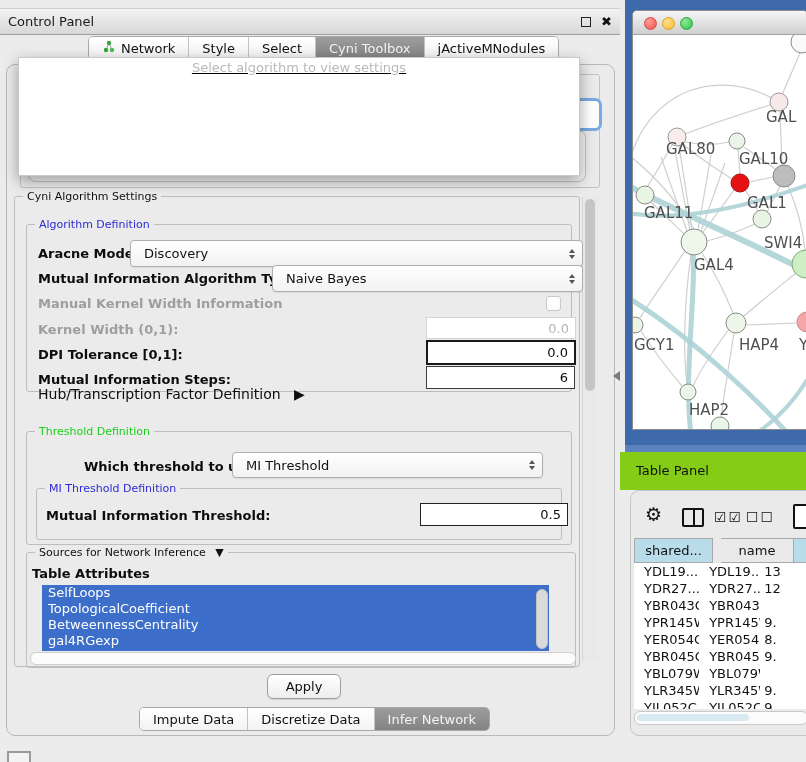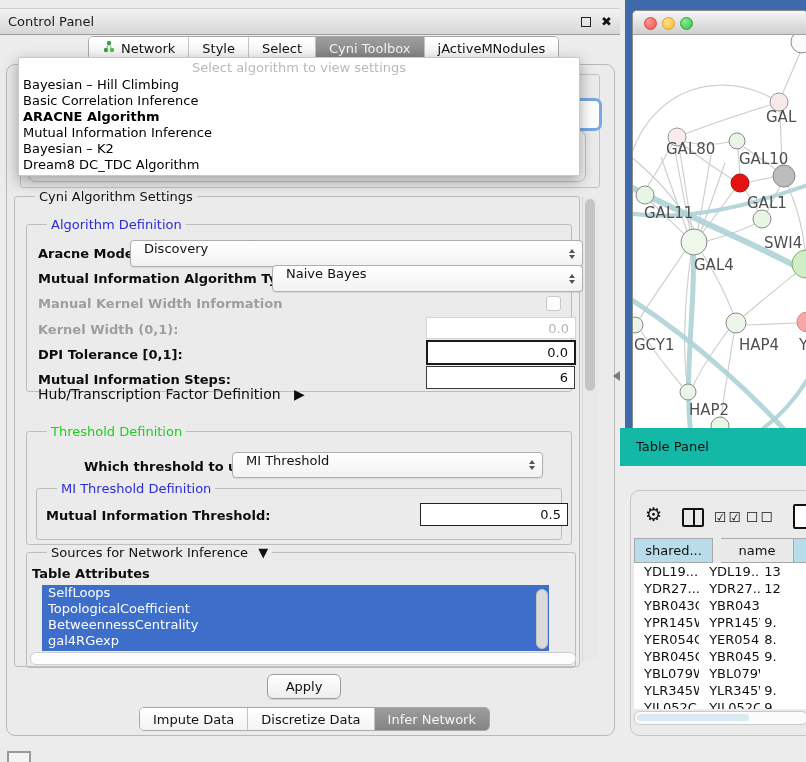--- a/index.html
+++ b/index.html
@@ -19,35 +19,35 @@
   .seg.sel{background:linear-gradient(#9d9d9d,#838383);color:#f4f4f4;}
 
   .cp-body{position:absolute;left:6px;top:64px;width:607px;height:670px;background:#ebebeb;
     border:1px solid #b9b9b9;border-radius:9px;}
 
   
   .frag{position:absolute;border:1px solid #c2c2c2;border-radius:3px;z-index:5;}
 
   
   .popup{position:absolute;left:18px;top:57px;width:560px;height:117px;background:#fff;
-    border:1px solid #c9c9c9;box-shadow:0 5px 14px rgba(0,0,0,.35);z-index:40;}
+    border:1px solid #c9c9c9;box-shadow:0 5px 14px rgba(0,0,0,.35);z-index:40;text-decoration:underline;}
   .popup .ph{height:19px;line-height:19px;text-align:center;color:#b9b9b9;font-size:13px;}
   .popup .opt{height:16px;line-height:16px;padding-left:4px;font-size:13px;color:#000;}
   .popup .opt.bold{font-weight:bold;}
 
   
   .gb{position:absolute;border:1px solid #bdbdbd;border-radius:3px;z-index:10;}
-  .gbt{position:absolute;top:-8px;left:8px;background:#ebebeb;padding:0 4px;font-size:13px;line-height:15px;color:#111;z-index:11;white-space:nowrap;margin-left:12px;}
+  .gbt{position:absolute;top:-8px;left:8px;background:#ebebeb;padding:0 4px;font-size:11px;line-height:15px;color:#111;z-index:11;white-space:nowrap;}
 
   .lbl{position:absolute;font-size:13px;font-weight:bold;color:#0d0d0d;z-index:12;white-space:nowrap;}
   .lbl.dis{color:#9e9e9e;}
   .lbl.rg{font-weight:normal;}
 
   .combo{position:absolute;background:linear-gradient(#ffffff,#f2f2f2);border:1px solid #aeaeae;border-radius:4px;
-    font-size:13px;color:#111;display:flex;padding-left:13px;z-index:12;box-shadow:0 1px 1px rgba(0,0,0,.08);}
+    font-size:13px;color:#111;display:flex;align-items:center;padding-left:13px;z-index:12;box-shadow:0 1px 1px rgba(0,0,0,.08);}
   .arrs{position:absolute;right:7px;top:50%;transform:translateY(-50%);display:flex;flex-direction:column;gap:2px;}
   .tri-u{width:0;height:0;border-left:3.5px solid transparent;border-right:3.5px solid transparent;border-bottom:4.5px solid #555;}
   .tri-d{width:0;height:0;border-left:3.5px solid transparent;border-right:3.5px solid transparent;border-top:4.5px solid #555;}
 
   .inp{position:absolute;background:#fff;font-size:13px;color:#0d0d0d;display:flex;align-items:center;
     justify-content:flex-end;padding-right:6px;z-index:12;}
   .inp.dis{border:1px solid #d4d4d4;color:#b5b5b5;}
   .chk{position:absolute;width:13px;height:13px;border:1px solid #c9c9c9;border-radius:3px;background:#fdfdfd;z-index:12;}
 
   .vsb{position:absolute;left:582px;top:197px;width:15px;height:464px;background:#e9e9e9;border-left:1px solid #d6d6d6;z-index:12;}
@@ -73,21 +73,21 @@
   .tl{position:absolute;top:6px;width:11px;height:11px;border-radius:50%;}
   .tl.r{left:11px;background:radial-gradient(circle at 35% 30%,#ff9a94,#f0534b);border:1px solid #d84840;}
   .tl.y{left:29px;background:radial-gradient(circle at 35% 30%,#ffe08a,#fcbb2d);border:1px solid #dfa023;}
   .tl.g{left:47px;background:radial-gradient(circle at 35% 30%,#8ee99a,#2dc341);border:1px solid #27a837;}
   .netcanvas{position:relative;width:174px;height:394px;background:#fff;}
   .edge{fill:none;stroke:#cfcfcf;stroke-width:1.2;}
   .tedge{fill:none;stroke:#aed3d6;opacity:.9;}
   .net-label{font-size:15px;fill:#4f4f4f;}
 
   
-  .tp-titlebar{position:absolute;left:620px;top:428px;width:186px;height:38px;background:#14b8a6;}
+  .tp-titlebar{position:absolute;left:620px;top:452px;width:186px;height:38px;background:#84cc16;}
   .tp-title{position:absolute;left:16px;top:0;line-height:38px;font-size:13px;color:#111;}
   .tp-body{position:absolute;left:630px;top:490px;width:190px;height:244px;background:#eaeaea;
     border:1px solid #c6c6c6;border-radius:9px;}
   .ticon{position:absolute;color:#111;z-index:3;}
   .cols-ic{position:absolute;left:682px;top:508px;width:18px;height:15px;border:2px solid #111;border-radius:2px;z-index:3;}
   .cols-ic::after{content:"";position:absolute;left:50%;top:0;width:2px;height:100%;background:#111;}
   .doc-ic{position:absolute;left:793px;top:504px;width:16px;height:21px;border:2px solid #111;border-radius:2px;background:#fff;z-index:3;}
 
   .tbl-head{position:absolute;left:634px;top:538px;height:25px;display:flex;z-index:3;}
   .th{box-sizing:border-box;border:1px solid #a9a9a9;border-left:none;font-size:13px;color:#111;
@@ -139,28 +139,20 @@
     </div>
 
   <div class="cp-body"></div>
 
   <div class="frag" style="left:20px;top:74px;width:578px;height:112px;"></div>
   <div class="frag" style="left:572px;top:98px;width:24px;height:27px;border:3px solid #78a9e2;border-radius:7px;background:#fff;"></div>
   <div class="frag" style="left:28px;top:130px;width:556px;height:50px;border-radius:8px;background:#f4f4f4;"></div>
 
   <div class="popup">
     <div class="ph">Select algorithm to view settings</div>
-    <div id="algo-options">
-        <div class="opt">Bayesian – Hill Climbing</div>
-        <div class="opt">Basic Correlation Inference</div>
-        <div class="opt bold">ARACNE Algorithm</div>
-        <div class="opt">Mutual Information Inference</div>
-        <div class="opt">Bayesian – K2</div>
-        <div class="opt">Dream8 DC_TDC Algorithm</div>
-      </div>
   </div>
 
   <div class="gb" style="left:14px;top:196px;width:564px;height:469px;">
     <span class="gbt">Cyni Algorithm Settings</span>
   </div>
   <div class="vsb">
       <div class="thumb"></div>
     </div>
 
   <div class="gb" style="left:26px;top:224px;width:544px;height:166px;">

